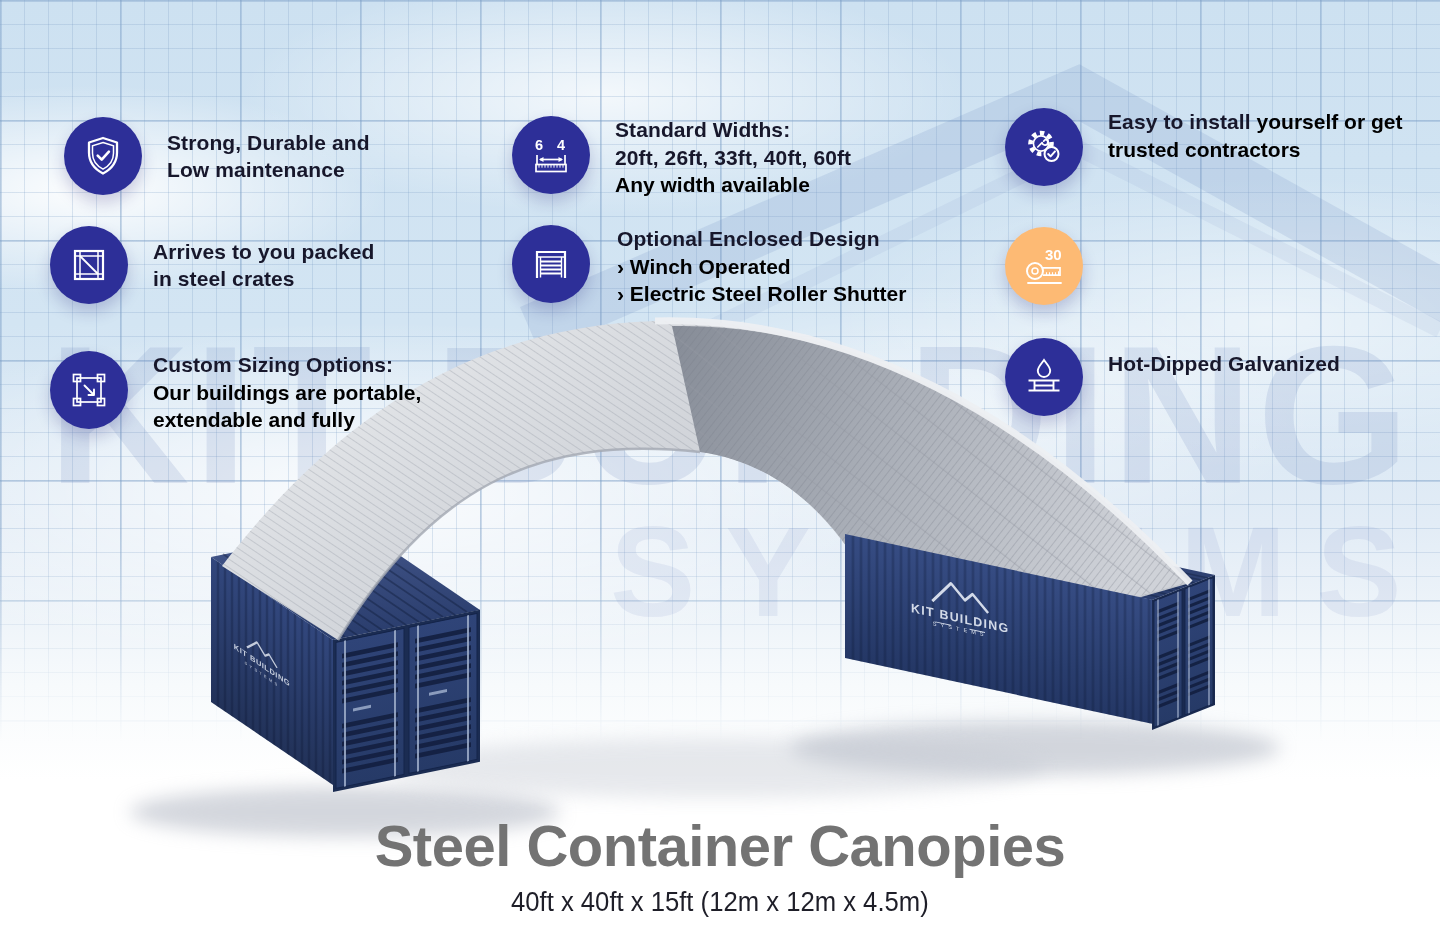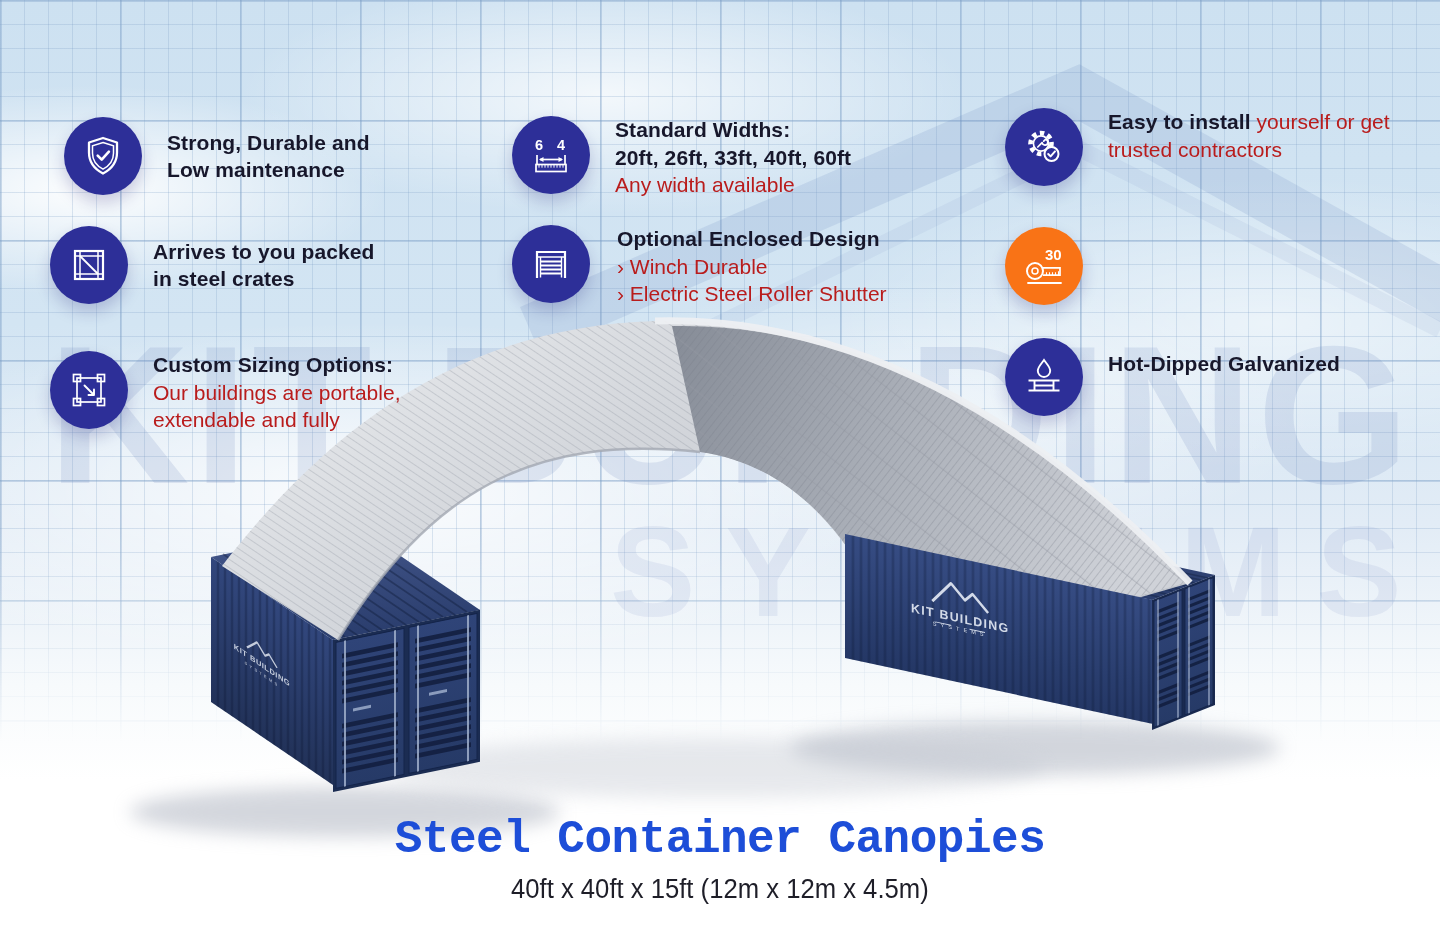--- a/index.html
+++ b/index.html
@@ -41,34 +41,34 @@
   .feat{position:absolute;display:flex;gap:25px;align-items:flex-start;}
   .icon-circle{
     width:78px;height:78px;border-radius:50%;flex:0 0 78px;
     display:flex;align-items:center;justify-content:center;
     box-shadow:0 8px 16px rgba(30,34,120,.22);
   }
   .icon-circle svg{width:48px;height:48px;display:block;}
   .feat-text{display:flex;flex-direction:column;}
   .feat-line{font-size:21px;line-height:27.5px;white-space:nowrap;}
   .seg-bold{font-weight:700;color:#17172b;letter-spacing:.1px;}
-  .seg-reg{font-weight:400;color:#b91c1c;}
+  .seg-reg{font-weight:700;color:#000000;}
   .feat-left-0{left:64px;top:117px;}
   .feat-left-1{left:50px;top:226px;}
   .feat-left-2{left:50px;top:351px;}
   .feat-middle-0{left:512px;top:116px;}
   .feat-middle-1{left:512px;top:225px;gap:27px;}
   .feat-right-0{left:1005px;top:108px;}
   .feat-right-1{left:1005px;top:227px;}
   .feat-right-2{left:1005px;top:338px;}
   
   .title-block{position:absolute;left:0;right:0;top:816px;text-align:center;}
   .main-title{
-    margin:0;font-size:46px;font-weight:800;color:#1d4ed8;
-    letter-spacing:-.5px;line-height:1.05;font-family:Liberation Mono, monospace;
+    margin:0;font-size:58px;font-weight:800;color:#737373;
+    letter-spacing:-.5px;line-height:1.05;
   }
   .dims{
     margin-top:10px;font-size:27px;font-weight:400;color:#1e1e28;
     display:inline-block;transform:scaleX(.95);letter-spacing:0;
   }
   #scene{position:absolute;inset:0;}
 </style>
 </head>
 <body>
 
@@ -273,21 +273,21 @@
           <g fill="none" stroke="#fff">
     <path d="M10 38V12h28v26" stroke-width="2.2"></path>
     <rect x="10" y="12" width="28" height="5" stroke-width="1.5"></rect>
     <path d="M13.5 21.5h21M13.5 25.5h21M13.5 29.5h21M13.5 33.5h21" stroke-width="1.8"></path>
     <path d="M13.5 17v20.5M34.5 17v20.5" stroke-width="1.4"></path>
           </g>
         </svg>
       </div>
       <div class="feat-text" style="padding-top: 0px;">
         <div class="feat-line"><span class="seg-bold">Optional Enclosed Design</span></div>
-        <div class="feat-line"><span class="seg-reg">› Winch Durable</span></div>
+        <div class="feat-line"><span class="seg-reg">› Winch Operated</span></div>
         <div class="feat-line"><span class="seg-reg">› Electric Steel Roller Shutter</span></div>
       </div>
     </div>
     <div class="feat feat-right-0">
       <div class="icon-circle" style="background: rgb(45, 47, 152);">
         <svg viewBox="0 0 48 48">
           <g fill="none" stroke="#fff">
     <circle cx="21" cy="20.5" r="10.5" stroke-width="4.6" stroke-dasharray="4.4 3.6"></circle>
     <circle cx="21" cy="20.5" r="7.6" stroke-width="1.7"></circle>
     <path d="M17.8 24l4.3-4.3m0 0a2.9 2.9 0 1 0 3.4-3.4l-1.8 1.8" stroke-width="1.7" stroke-linecap="round"></path>
@@ -295,21 +295,21 @@
     <path d="M28.2 31l2.4 2.4 4.4-5" stroke-width="2" stroke-linecap="round" stroke-linejoin="round"></path>
           </g>
         </svg>
       </div>
       <div class="feat-text" style="padding-top: 0px;">
         <div class="feat-line"><span class="seg-bold">Easy to install</span><span class="seg-reg"> yourself or get</span></div>
         <div class="feat-line"><span class="seg-reg">trusted  contractors</span></div>
       </div>
     </div>
     <div class="feat feat-right-1">
-      <div class="icon-circle" style="background: #f97316; text-align: right;">
+      <div class="icon-circle" style="background: #fdba74; text-align: right;">
         <svg viewBox="0 0 48 48">
     <text x="25" y="18" font-size="15" font-weight="bold" fill="#fff" font-family="Liberation Sans,sans-serif">30</text>
     <g fill="none" stroke="#fff">
             <circle cx="15" cy="29" r="8" stroke-width="2"></circle>
             <circle cx="15" cy="29" r="3" stroke-width="1.5"></circle>
     <path d="M23 25.8h17v7.4H23" stroke-width="1.7"></path>
     <path d="M26.5 33.2v-3M29.5 33.2v-3M32.5 33.2v-3M35.5 33.2v-3M38.5 33.2v-4" stroke-width="1.1"></path>
     <path d="M8 41h33" stroke-width="1.8" stroke-linecap="round"></path>
           </g>
         </svg>

